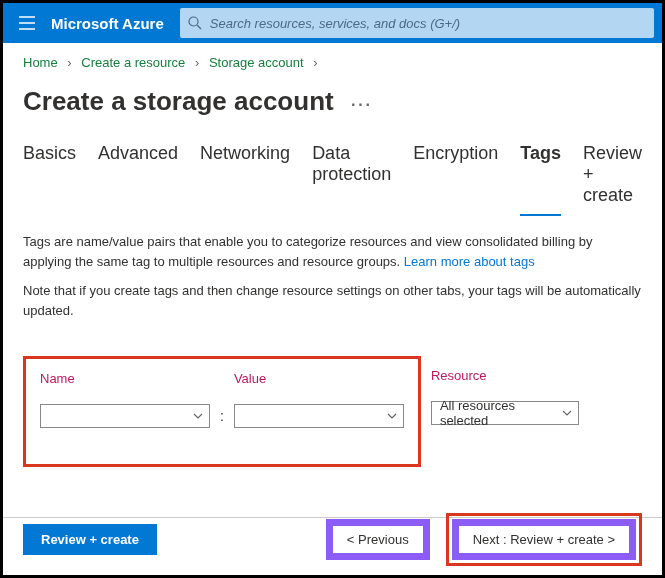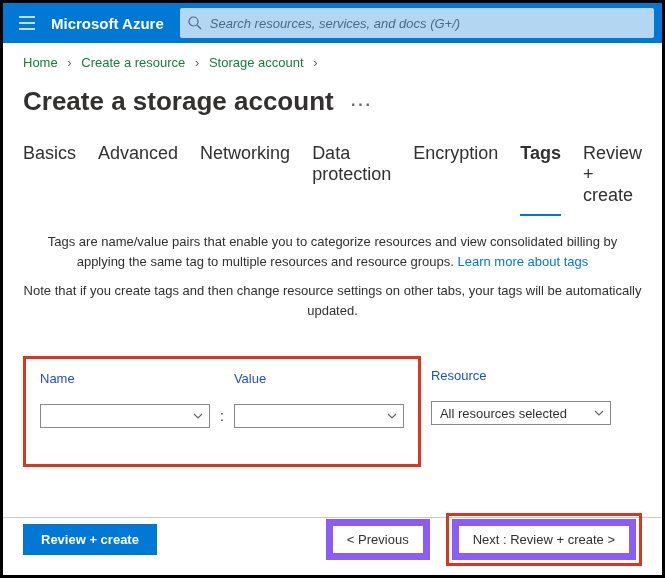--- a/index.html
+++ b/index.html
@@ -20,28 +20,28 @@
     .page-title { font-size: 26px; font-weight: 600; color: #323130; padding: 8px 20px 20px 20px; }
     .page-title-dots { font-size: 16px; color: #666; margin-left: 10px; letter-spacing: 2px; }
     
     .tabs { display: flex; gap: 22px; padding: 0 20px; border-bottom: none; }
     .tab { font-size: 18px; color: #323130; padding: 6px 0 10px 0; cursor: pointer; position: relative; }
     .tab.active { font-weight: 600; }
     .tab.active::after { content: ''; position: absolute; left: 0; right: 0; bottom: 0; height: 2px; background: #0078d4; }
     
     .tab-body { padding: 16px 20px; font-size: 13px; color: #323130; line-height: 1.5; }
     .tab-body a { color: #0078d4; text-decoration: none; }
-    .tab-body p { margin-bottom: 10px; text-align: center; }
+    .tab-body p { margin-bottom: 10px; }
     
     .tag-row-wrapper { padding: 10px 20px 0 20px; display: flex; gap: 10px; align-items: flex-start; }
     .highlight-box { border: 3px solid #d9381e; padding: 12px 14px 36px 14px; display: flex; gap: 10px; align-items: flex-start; }
     .col { display: flex; flex-direction: column; }
-    .col-label { font-size: 13px; color: #1d4ed8; margin-bottom: 18px; }
+    .col-label { font-size: 13px; color: #be185d; margin-bottom: 18px; }
     .combo { position: relative; width: 170px; height: 24px; border: 1px solid #8a8886; background: #fff; display: flex; align-items: center; justify-content: flex-end; padding-right: 6px; cursor: pointer; }
-    .combo.resource { width: 180px; }
+    .combo.resource { width: 148px; }
     .combo-text { flex: 1; text-align: left; padding-left: 8px; font-size: 13px; color: #323130; }
     .colon { align-self: flex-end; padding-bottom: 4px; font-size: 14px; color: #323130; }
     
     .footer-line { position: absolute; bottom: 60px; left: 3px; right: 3px; height: 1px; background: #ccc; }
     .footer { position: absolute; bottom: 12px; left: 3px; right: 3px; padding: 0 20px; display: flex; align-items: center; gap: 16px; }
     .btn-primary { background: #0078d4; color: #fff; border: none; font-size: 13px; font-weight: 600; padding: 8px 18px; cursor: pointer; }
     .spacer { flex: 1; }
     .btn-prev-wrapper { }
     .btn-outline { background: #fff; color: #323130; border: 7px solid #8b5cf6; font-size: 13px; padding: 6px 14px; cursor: pointer; }
     .btn-next-wrapper { border: 3px solid #d9381e; padding: 3px; }

